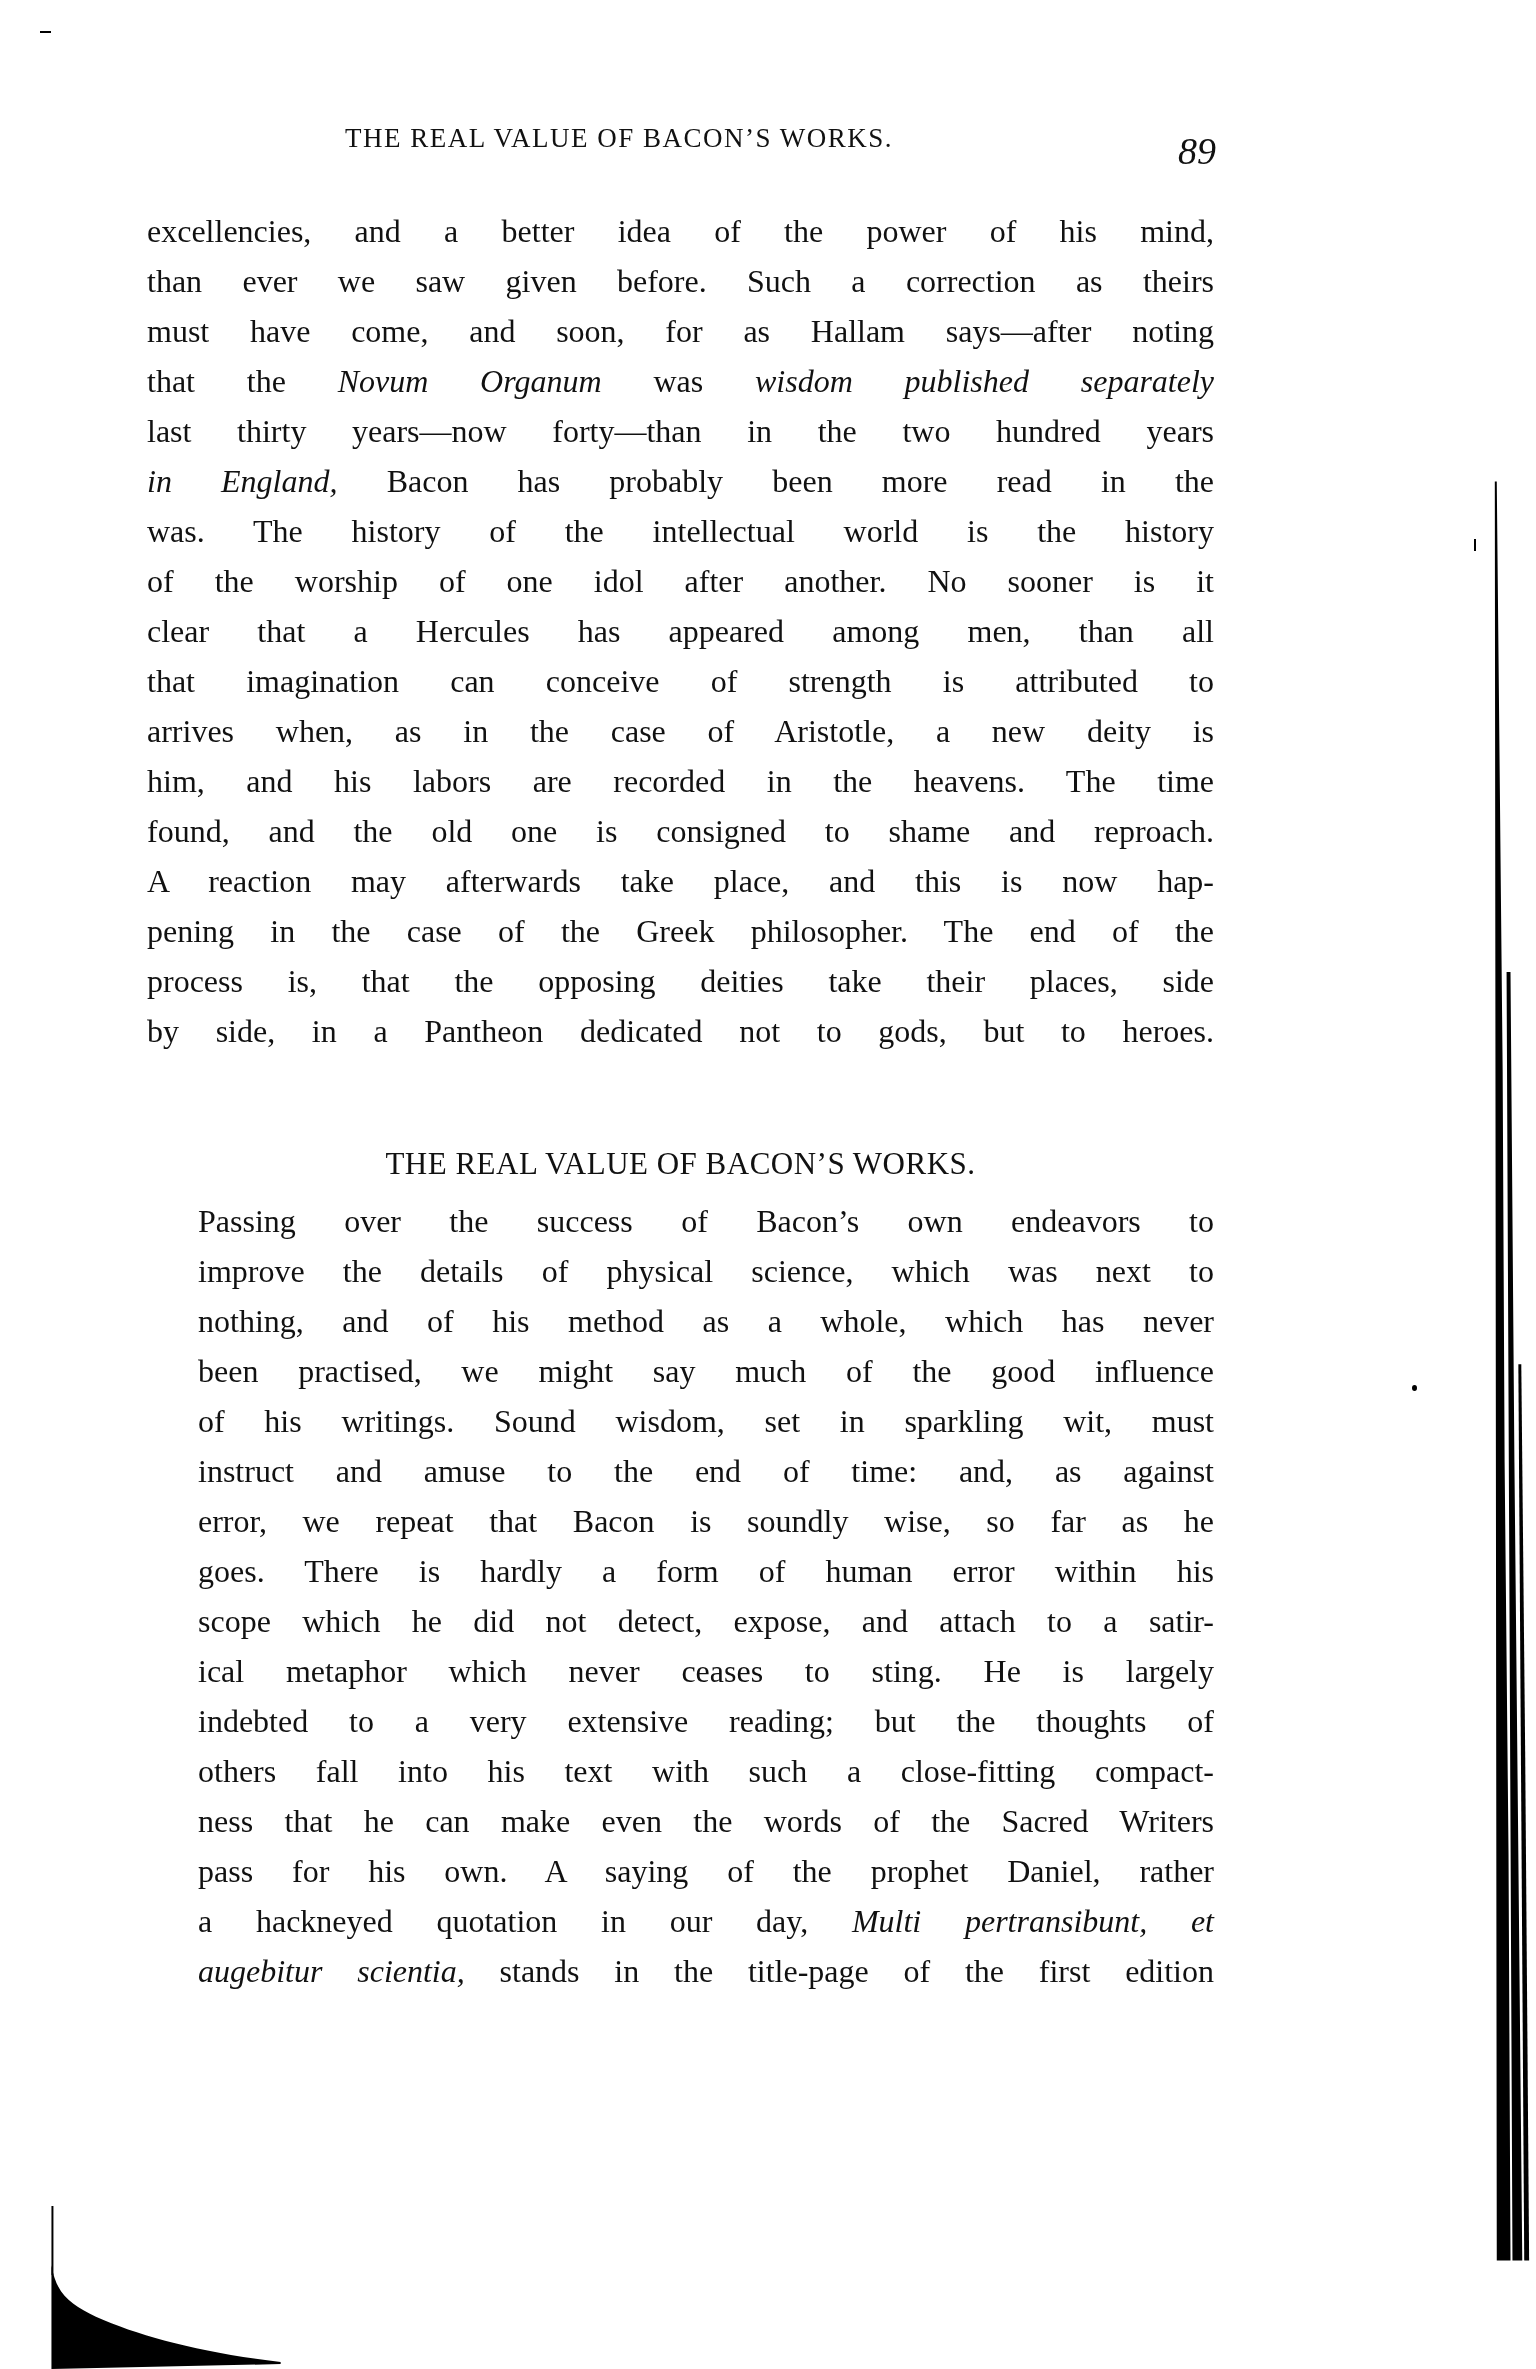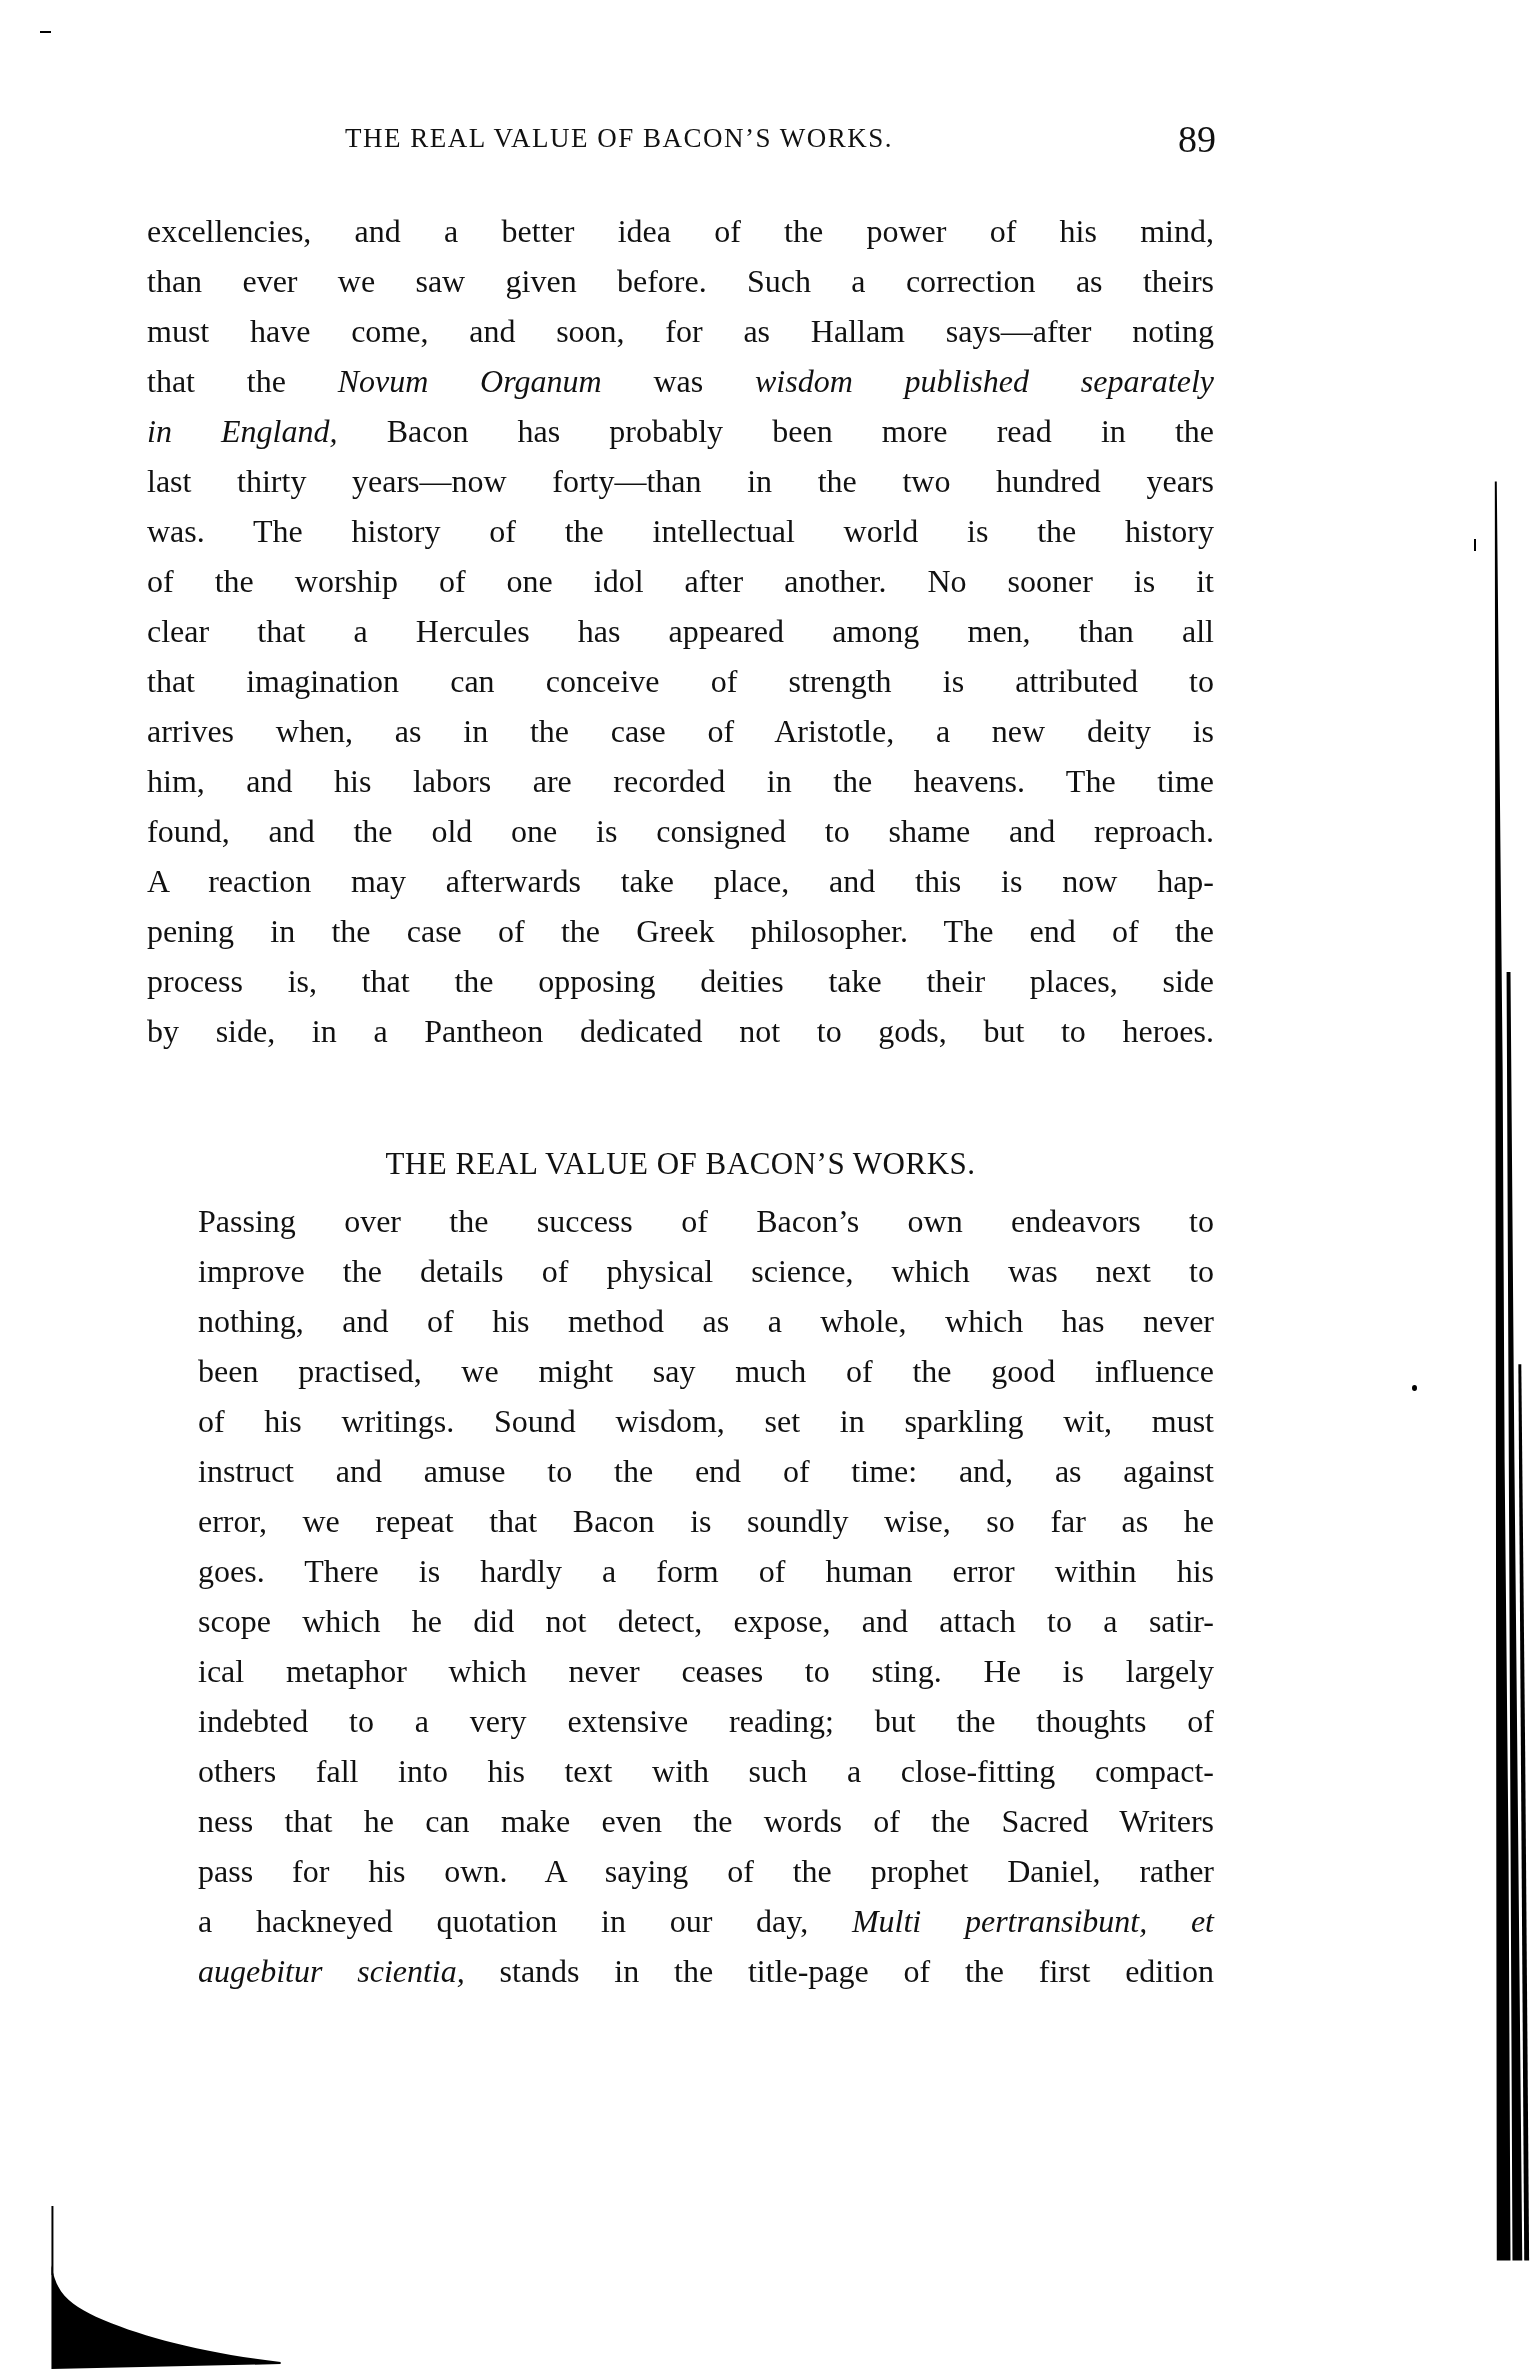--- a/index.html
+++ b/index.html
@@ -8,21 +8,21 @@
       font-family: "Liberation Serif", "DejaVu Serif", serif; color: #111;
     }
     .running-head {
       position: absolute; top: 117px; left: 345px; width: 871px; height: 40px;
     }
     .running-title {
       position: absolute; left: 0; top: 6px;
       font-size: 27px; letter-spacing: 1.5px; white-space: nowrap;
     }
     .page-number {
-      position: absolute; right: 0; top: 0; font-size: 38px;
+      position: absolute; right: 0; top: 12px; font-size: 38px; font-style: italic;
     }
     .body-text {
       position: absolute; left: 147px; width: 1067px;
       font-size: 32px; line-height: 50px; text-align: justify;
     }
     .para1 { top: 206px; }
     .section-heading {
       position: absolute; top: 1146px; left: 147px; width: 1067px;
       text-align: center; font-size: 31px; letter-spacing: 0.5px; padding-left: 0;
     }
@@ -44,22 +44,22 @@
 <header class="running-head">
   <span class="running-title">THE REAL VALUE OF BACON’S WORKS.</span>
   <span class="page-number">89</span>
 </header>
 
 <div class="body-text para1">
     <span class="line">excellencies, and a better idea of the power of his mind,</span>
     <span class="line">than ever we saw given before.  Such a correction as theirs</span>
     <span class="line">must have come, and soon, for as Hallam says—after noting</span>
     <span class="line">that the <em>Novum Organum</em> was <em>wisdom published separately</em></span>
+    <span class="line">last thirty years—now forty—than in the two hundred years</span>
     <span class="line"><em>in England,</em> Bacon has probably been more read in the</span>
-    <span class="line">last thirty years—now forty—than in the two hundred years</span>
     <span class="line">was.  The history of the intellectual world is the history</span>
     <span class="line">of the worship of one idol after another.  No sooner is it</span>
     <span class="line">clear that a Hercules has appeared among men, than all</span>
     <span class="line">that imagination can conceive of strength is attributed to</span>
     <span class="line">arrives when, as in the case of Aristotle, a new deity is</span>
     <span class="line">him, and his labors are recorded in the heavens.  The time</span>
     <span class="line">found, and the old one is consigned to shame and reproach.</span>
     <span class="line">A reaction may afterwards take place, and this is now hap-</span>
     <span class="line">pening in the case of the Greek philosopher.  The end of the</span>
     <span class="line">process is, that the opposing deities take their places, side</span>

